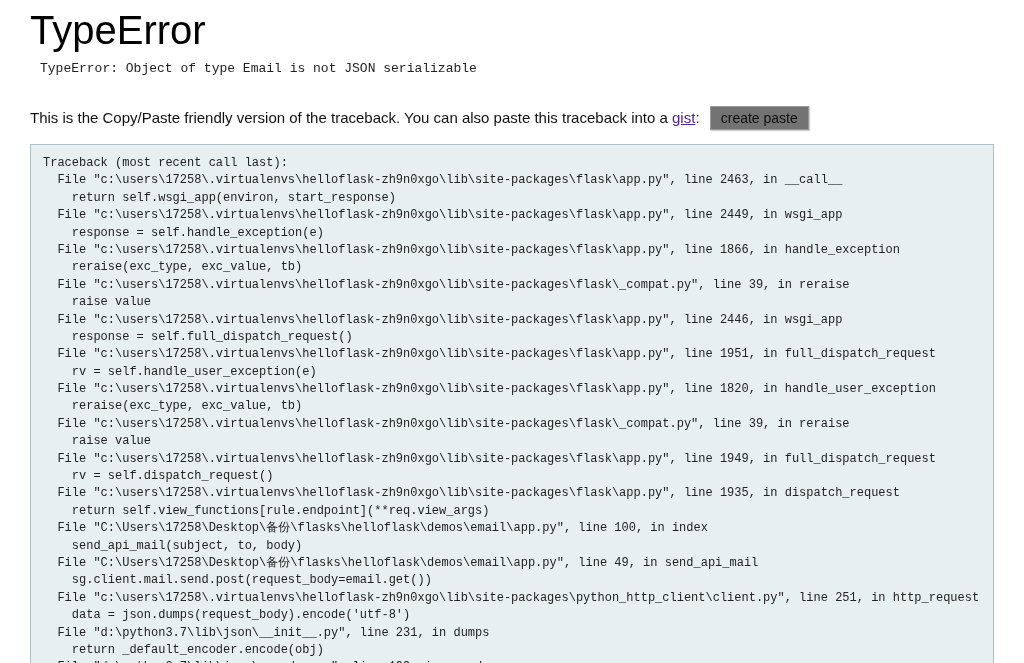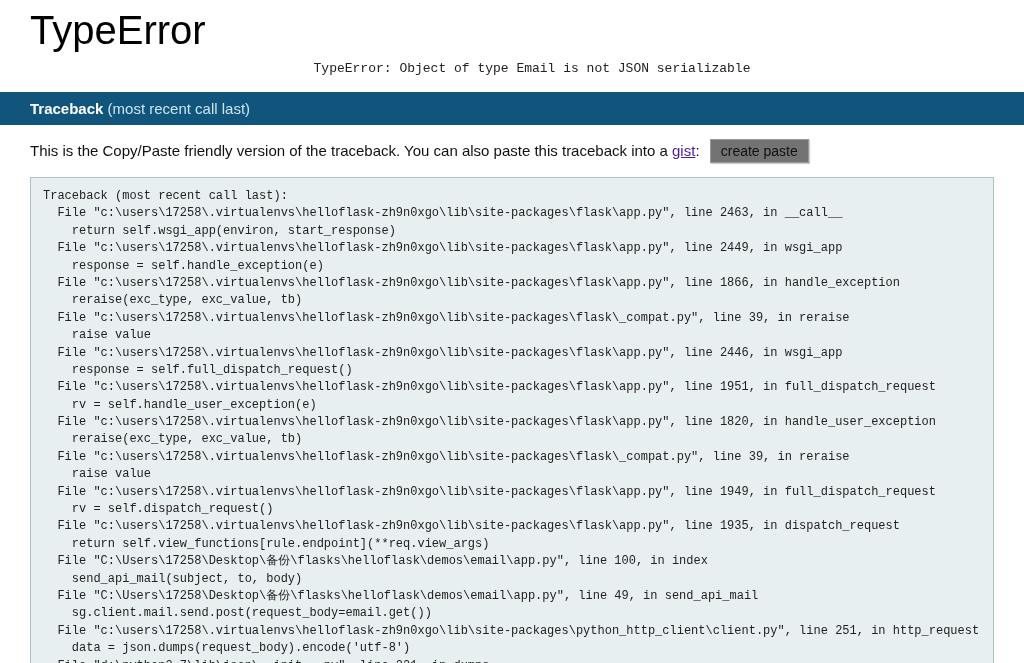--- a/index.html
+++ b/index.html
@@ -16,21 +16,20 @@
       font-size: 40px;
       font-weight: normal;
       padding: 8px 0 4px 30px;
       color: #000;
     }
     .error-message {
       font-family: Consolas, "Courier New", monospace;
       font-size: 13px;
       padding: 4px 0 16px 40px;
       color: #222;
-      text-align: center;
     }
     .traceback-header {
       background: #11557c;
       color: #fff;
       padding: 8px 10px 8px 30px;
       font-size: 15px;
     }
     .traceback-header strong {
       font-weight: bold;
     }
@@ -74,23 +73,20 @@
       color: #222;
     }
   </style>
 </head>
 <body>
 
 <div class="container">
   <h1 class="error-title">TypeError</h1>
   <div class="error-message">TypeError: Object of type Email is not JSON serializable</div>
 
-  <div class="traceback-header">
-    <strong>Traceback</strong><em> (most recent call last)</em>
-  </div>
 
   <div class="traceback-body">
     <div class="description">
       <span>This is the Copy/Paste friendly version of the traceback. You can also paste this traceback into a </span><a href="#" class="gist-link">gist</a><span>:</span>
       <span class="create-paste-btn">create paste</span>
     </div>
     <pre class="traceback-pre">Traceback (most recent call last):
   File "c:\users\17258\.virtualenvs\helloflask-zh9n0xgo\lib\site-packages\flask\app.py", line 2463, in __call__
     return self.wsgi_app(environ, start_response)
   File "c:\users\17258\.virtualenvs\helloflask-zh9n0xgo\lib\site-packages\flask\app.py", line 2449, in wsgi_app

